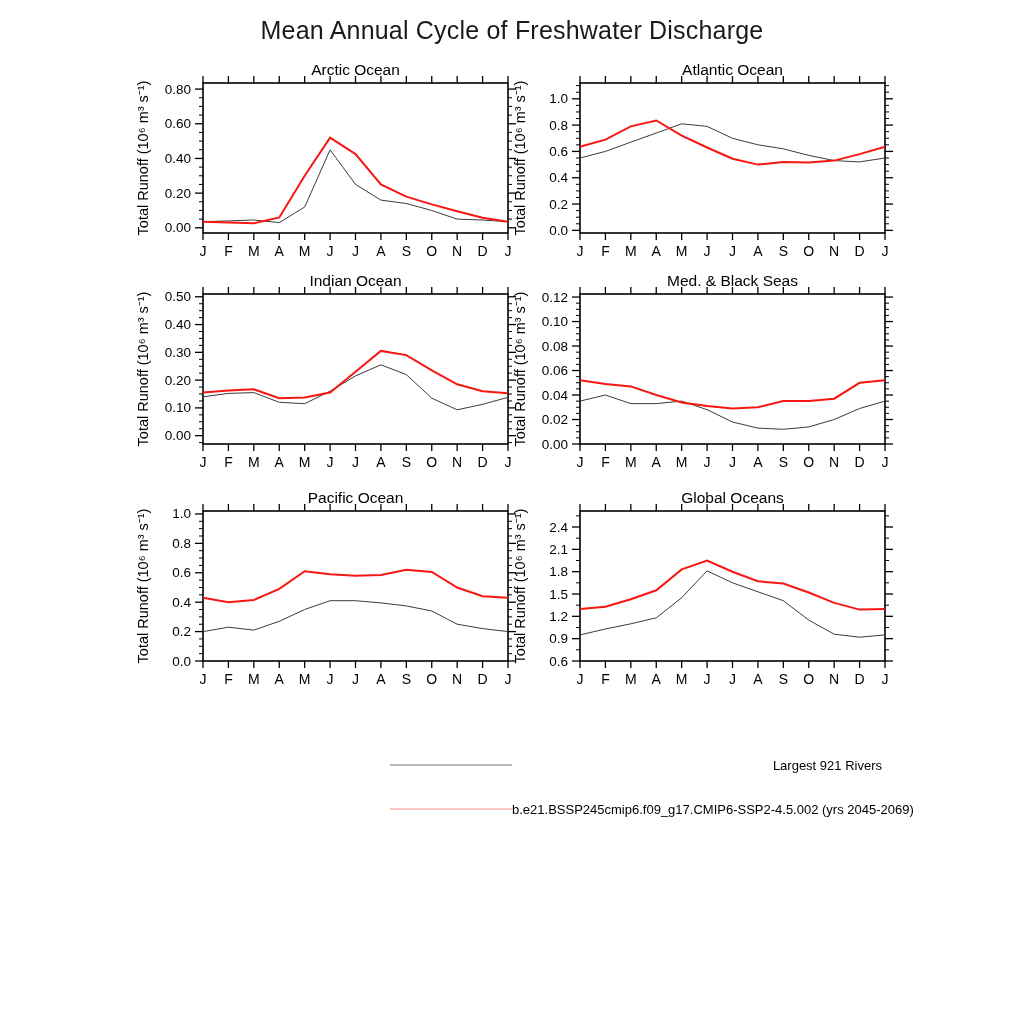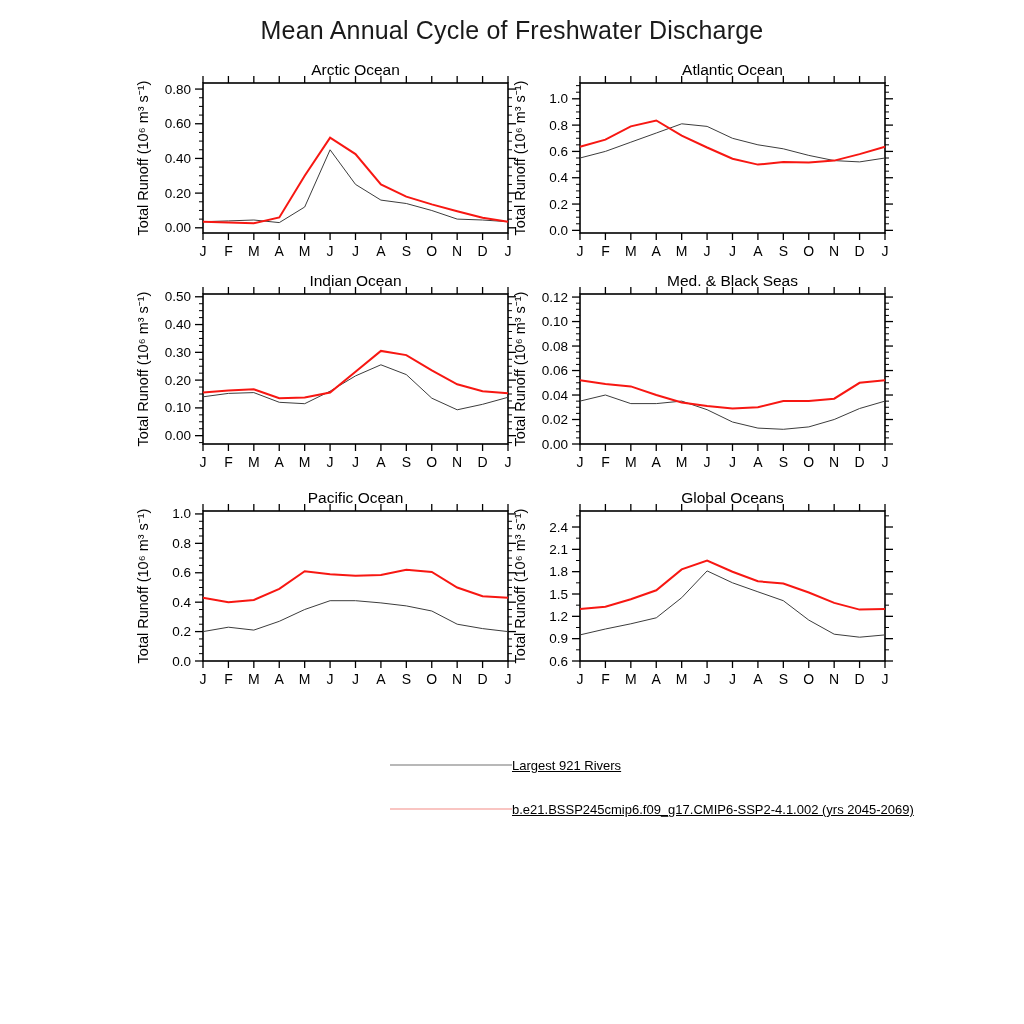--- a/index.html
+++ b/index.html
@@ -9,21 +9,21 @@
   }
   .main-title{
     position:absolute;top:16px;left:0;width:100%;text-align:center;
     font-size:25px;color:#1a1a1a;letter-spacing:0.2px;
   }
   #plots{position:absolute;left:0;top:0;}
   #plots text{font-family:"Liberation Sans", sans-serif;fill:#000;}
   .legend{position:absolute;left:390px;top:743px;width:492px;}
   .legend-row{display:flex;align-items:center;height:44px;}
   .legend-line{flex:0 0 122px;width:122px;height:2px;}
-  .legend-label{flex:1;text-align:left;font-size:13px;color:#000;white-space:nowrap;text-decoration:underline;}
+  .legend-label{flex:1;text-align:right;font-size:13px;color:#000;white-space:nowrap;}
 </style>
 </head>
 <body>
 
 <div class="figure">
   <div class="main-title">Mean Annual Cycle of Freshwater Discharge</div>
 
   <svg id="plots" width="1024" height="1024">
       <g>
         <rect x="203" y="83" width="305" height="150" fill="none" stroke="#000000" stroke-width="1.6"></rect>
@@ -584,16 +584,16 @@
       </g>
     </svg>
 
   <div class="legend">
     <div class="legend-row">
       <span class="legend-line" style="background-color: rgb(184, 184, 184);"></span>
       <span class="legend-label">Largest 921 Rivers</span>
     </div>
     <div class="legend-row">
       <span class="legend-line" style="background-color: rgb(249, 197, 194);"></span>
-      <span class="legend-label">b.e21.BSSP245cmip6.f09_g17.CMIP6-SSP2-4.1.002 (yrs 2045-2069)</span>
+      <span class="legend-label">b.e21.BSSP245cmip6.f09_g17.CMIP6-SSP2-4.5.002 (yrs 2045-2069)</span>
     </div>
   </div>
 </div>
 
 </body></html>

